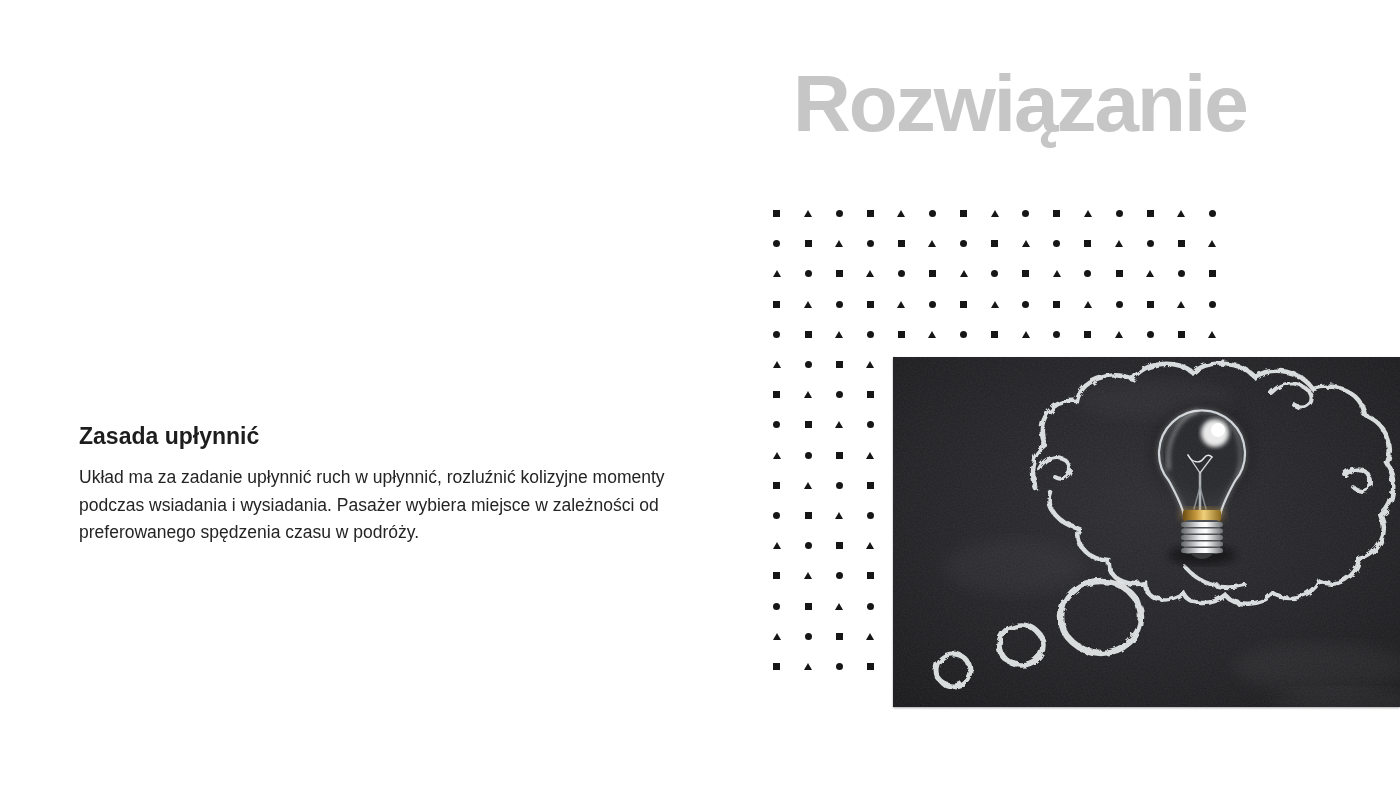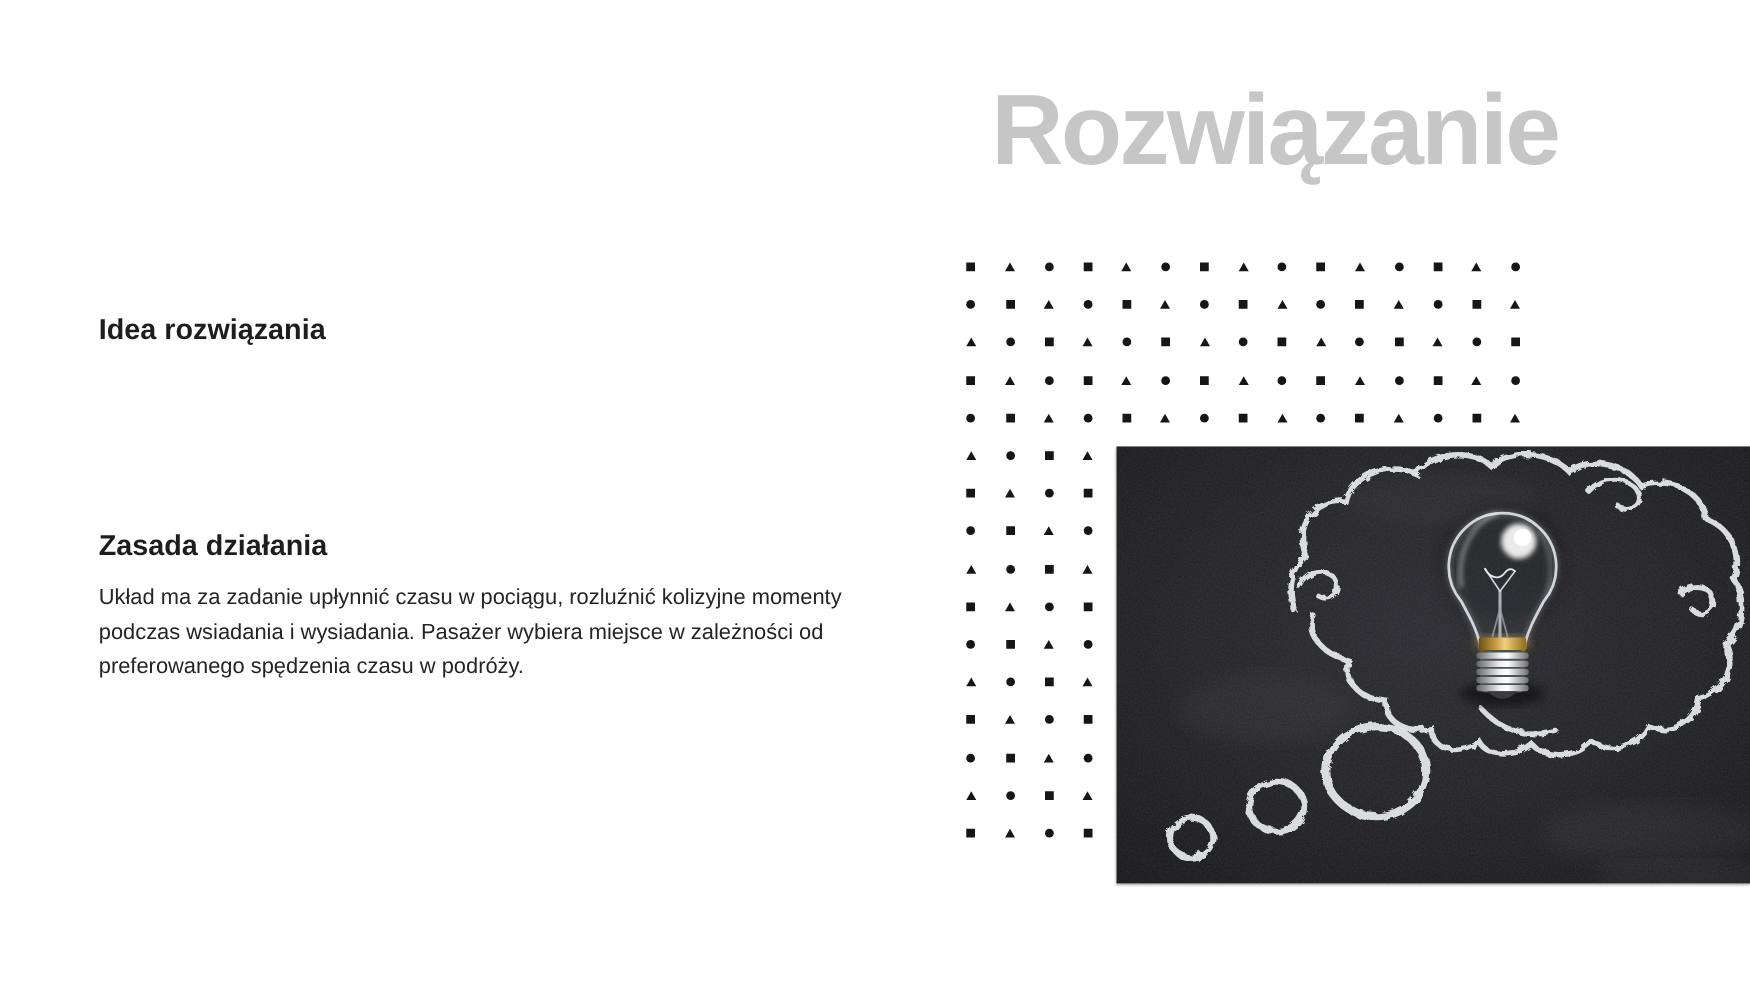--- a/index.html
+++ b/index.html
@@ -41,26 +41,25 @@
   .photo svg{display:block;}
 </style>
 </head>
 <body>
 
 <div class="slide">
 
   <h1 class="slide-title">Rozwiązanie</h1>
 
   <section class="text-section s1">
-    <h2>Idea rozwiązania</h2>
   </section>
 
   <section class="text-section s2">
-    <h2>Zasada działania</h2>
-    <p>Układ ma za zadanie upłynnić czasu w pociągu, rozluźnić kolizyjne momenty podczas wsiadania i wysiadania. Pasażer wybiera miejsce w zależności od preferowanego spędzenia czasu w podróży.</p>
+    <h2>Zasada upłynnić</h2>
+    <p>Układ ma za zadanie upłynnić ruch w upłynnić, rozluźnić kolizyjne momenty podczas wsiadania i wysiadania. Pasażer wybiera miejsce w zależności od preferowanego spędzenia czasu w podróży.</p>
   </section>
 
   <div id="pattern" class="pattern" style="left: 761.45px; top: 198.4px; width: 466.5px; height: 483.2px;">
       <div class="pat-cell" style="left: 0px; top: 0px; width: 31.1px; height: 30.2px;">
         <div class="shape-square"></div>
       </div>
       <div class="pat-cell" style="left: 31.1px; top: 0px; width: 31.1px; height: 30.2px;">
         <div class="shape-triangle"></div>
       </div>
       <div class="pat-cell" style="left: 62.2px; top: 0px; width: 31.1px; height: 30.2px;">

